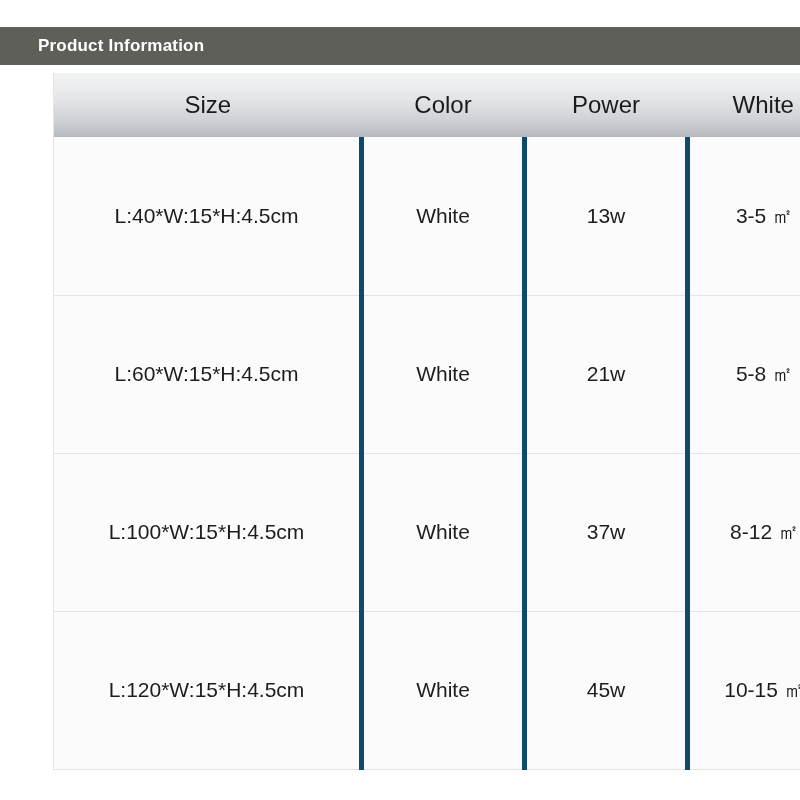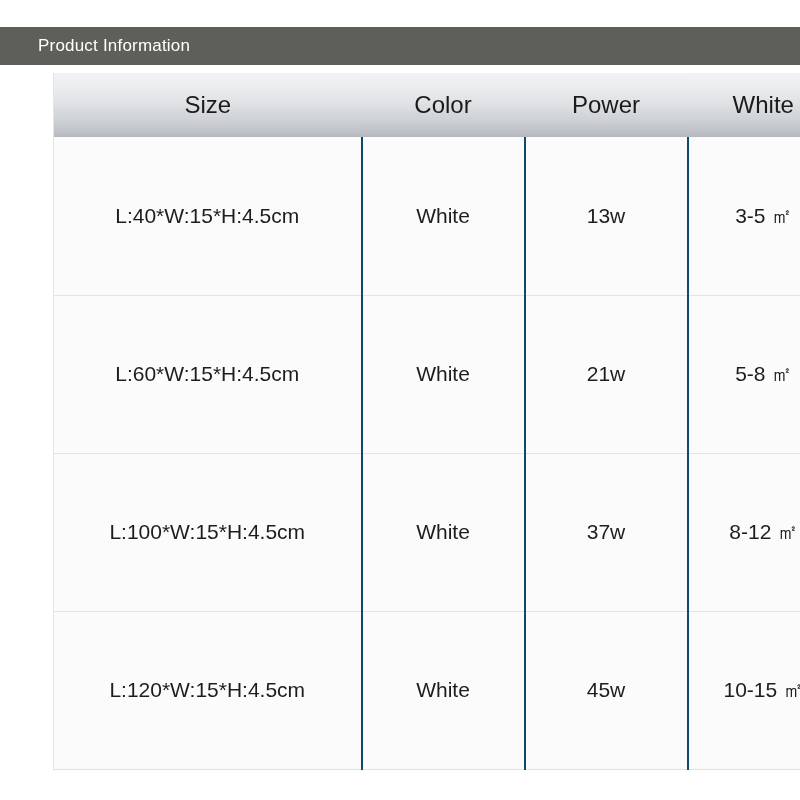--- a/index.html
+++ b/index.html
@@ -27,21 +27,21 @@
     top: 27px;
     width: 800px;
     height: 38px;
     background: #5f5f5a;
     display: flex;
     align-items: center;
   }
   .banner-title {
     color: #ffffff;
     font-size: 17px;
-    font-weight: 400;
+    font-weight: 700;
     letter-spacing: 0.2px;
     padding-left: 38px;
     white-space: nowrap;
   }
 
   
   .spec-table {
     position: absolute;
     left: 7px;
     top: 73px;
@@ -84,21 +84,21 @@
   
   .spec-table tbody td {
     height: 126px;
     padding: 0 4px;
     font-size: 21px;
     color: #1d1d1d;
     font-weight: 400;
     text-align: center;
     vertical-align: middle;
     background: #fbfbfb;
-    border-right: 2px solid #0c4a6e;
+    border-right: 5px solid #0c4a6e;
     border-bottom: 1px solid #e3e4e6;
     white-space: nowrap;
   }
   .spec-table tbody td:last-child { border-right: none; }
   .spec-table tbody tr:last-child td { border-bottom: none; }
 
   .cell-size  { font-size: 21px; }
   .cell-color { font-size: 21px; }
   .cell-power { font-size: 21px; border-radius: 29px; }
   .cell-room  { font-size: 21px; }

